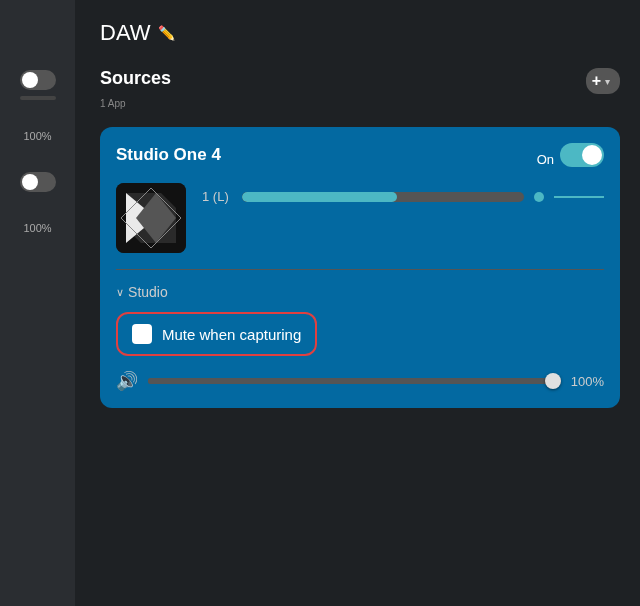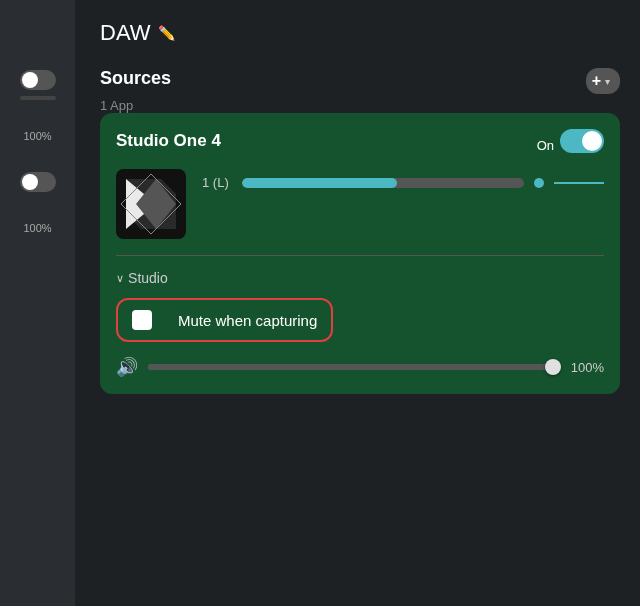--- a/index.html
+++ b/index.html
@@ -126,26 +126,27 @@
       font-weight: 700;
     }
 
     .add-button .chevron {
       font-size: 10px;
       color: #ccc;
     }
 
     .sources-subtitle {
       color: #888;
-      font-size: 13px;
+      font-size: 10px;
+      margin-bottom: 18px;
     }
 
     
     .app-card {
-      background: #14532d;
+      background: #0369a1;
       border-radius: 12px;
       padding: 16px;
       position: relative;
     }
 
     .app-card-header {
       display: flex;
       align-items: center;
       justify-content: space-between;
       margin-bottom: 16px;
@@ -265,21 +266,21 @@
     }
 
     .options-chevron {
       font-size: 11px;
     }
 
     
     .mute-row {
       display: flex;
       align-items: center;
-      gap: 26px;
+      gap: 10px;
       border: 2px solid #e04040;
       border-radius: 12px;
       padding: 10px 14px;
       margin-bottom: 14px;
       width: fit-content;
     }
 
     .mute-checkbox {
       width: 20px;
       height: 20px;

